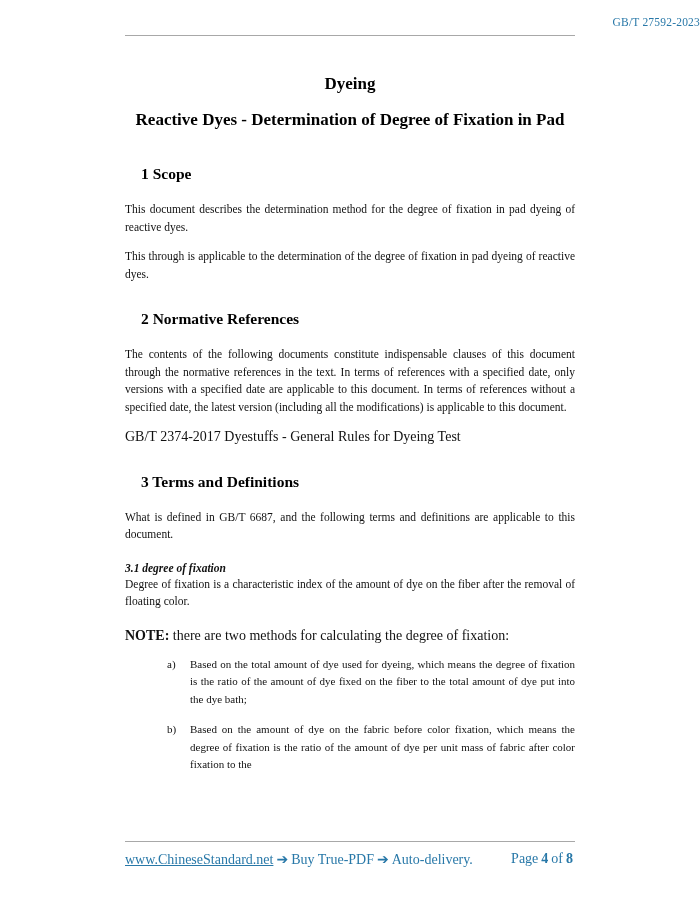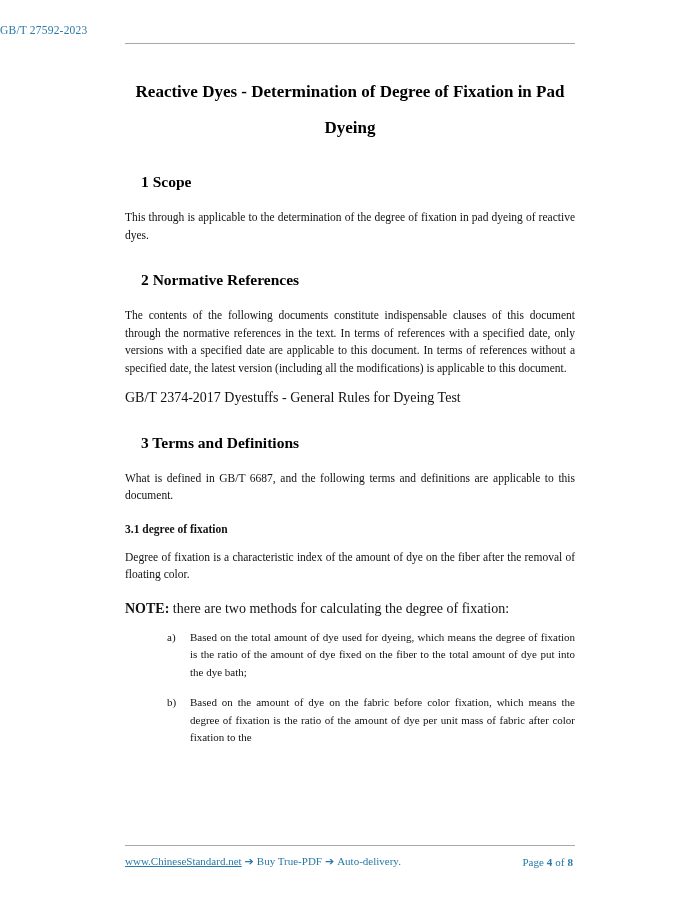--- a/index.html
+++ b/index.html
@@ -15,22 +15,22 @@
     background: #ffffff;
     font-family: "Liberation Serif", "DejaVu Serif", serif;
     color: #111111;
     overflow: hidden;
   }
   :root {
     --accent: #2878a8;
     --rule: #a8a8a8;
   }
   .doc-header {
-    padding-top: 24px;
-    text-align: left;
+    padding-top: 16px;
+    text-align: right;
     color: var(--accent);
     font-size: 11.5px;
     letter-spacing: 0.2px;
   }
   .header-rule {
     margin: 7px 125px 0 125px;
     border: none;
     border-top: 1px solid var(--rule);
     height: 0;
   }
@@ -58,21 +58,22 @@
     margin: 0 0 12px 0;
   }
   .ref-line {
     font-size: 14px;
     line-height: 17.5px;
     margin: 0 0 14px 0;
   }
   .sub-heading {
     font-size: 11.5px;
     font-weight: bold;
-    margin: 18px 0 14px 0;
+    margin: 18px 0 2px 0;
+    font-style: italic;
   }
   .note-para {
     font-size: 14px;
     line-height: 17px;
     margin: 16px 0 12px 0;
   }
   .note-label {
     font-weight: bold;
   }
   .note-list {
@@ -100,22 +101,22 @@
   }
   .footer-rule {
     border: none;
     border-top: 1px solid var(--rule);
     height: 0;
     margin: 0 0 9px 0;
   }
   .footer-row {
     display: flex;
     justify-content: space-between;
-    align-items: flex-end;
-    font-size: 11px;
+    align-items: flex-start;
+    font-size: 14px;
     color: var(--accent);
   }
   .footer-left a {
     color: var(--accent);
     text-decoration: underline;
     cursor: pointer;
   }
   .footer-left .arrow {
     padding: 0 3px;
   }
@@ -129,27 +130,28 @@
 </style>
 </head>
 <body>
 
 <div class="page">
 
   <div class="doc-header">GB/T 27592-2023</div>
   <hr class="header-rule">
 
   <div class="doc-title">
+    <div>Dyeing</div>
     <div>Reactive Dyes - Determination of Degree of Fixation in Pad</div>
-    <div>Dyeing</div>
   </div>
 
   <div class="content">
 
     <div class="section-heading">1 Scope</div>
+    <p class="para">This document describes the determination method for the degree of fixation in pad dyeing of reactive dyes.</p>
     <p class="para">This through is applicable to the determination of the degree of fixation in pad dyeing of reactive dyes.</p>
 
     <div class="section-heading">2 Normative References</div>
     <p class="para">The contents of the following documents constitute indispensable clauses of this document through the normative references in the text. In terms of references with a specified date, only versions with a specified date are applicable to this document. In terms of references without a specified date, the latest version (including all the modifications) is applicable to this document.</p>
     <p class="ref-line">GB/T 2374-2017 Dyestuffs - General Rules for Dyeing Test</p>
 
     <div class="section-heading">3 Terms and Definitions</div>
     <p class="para">What is defined in GB/T 6687, and the following terms and definitions are applicable to this document.</p>
     <div class="sub-heading">3.1 degree of fixation</div>
     <p class="para">Degree of fixation is a characteristic index of the amount of dye on the fiber after the removal of floating color.</p>

